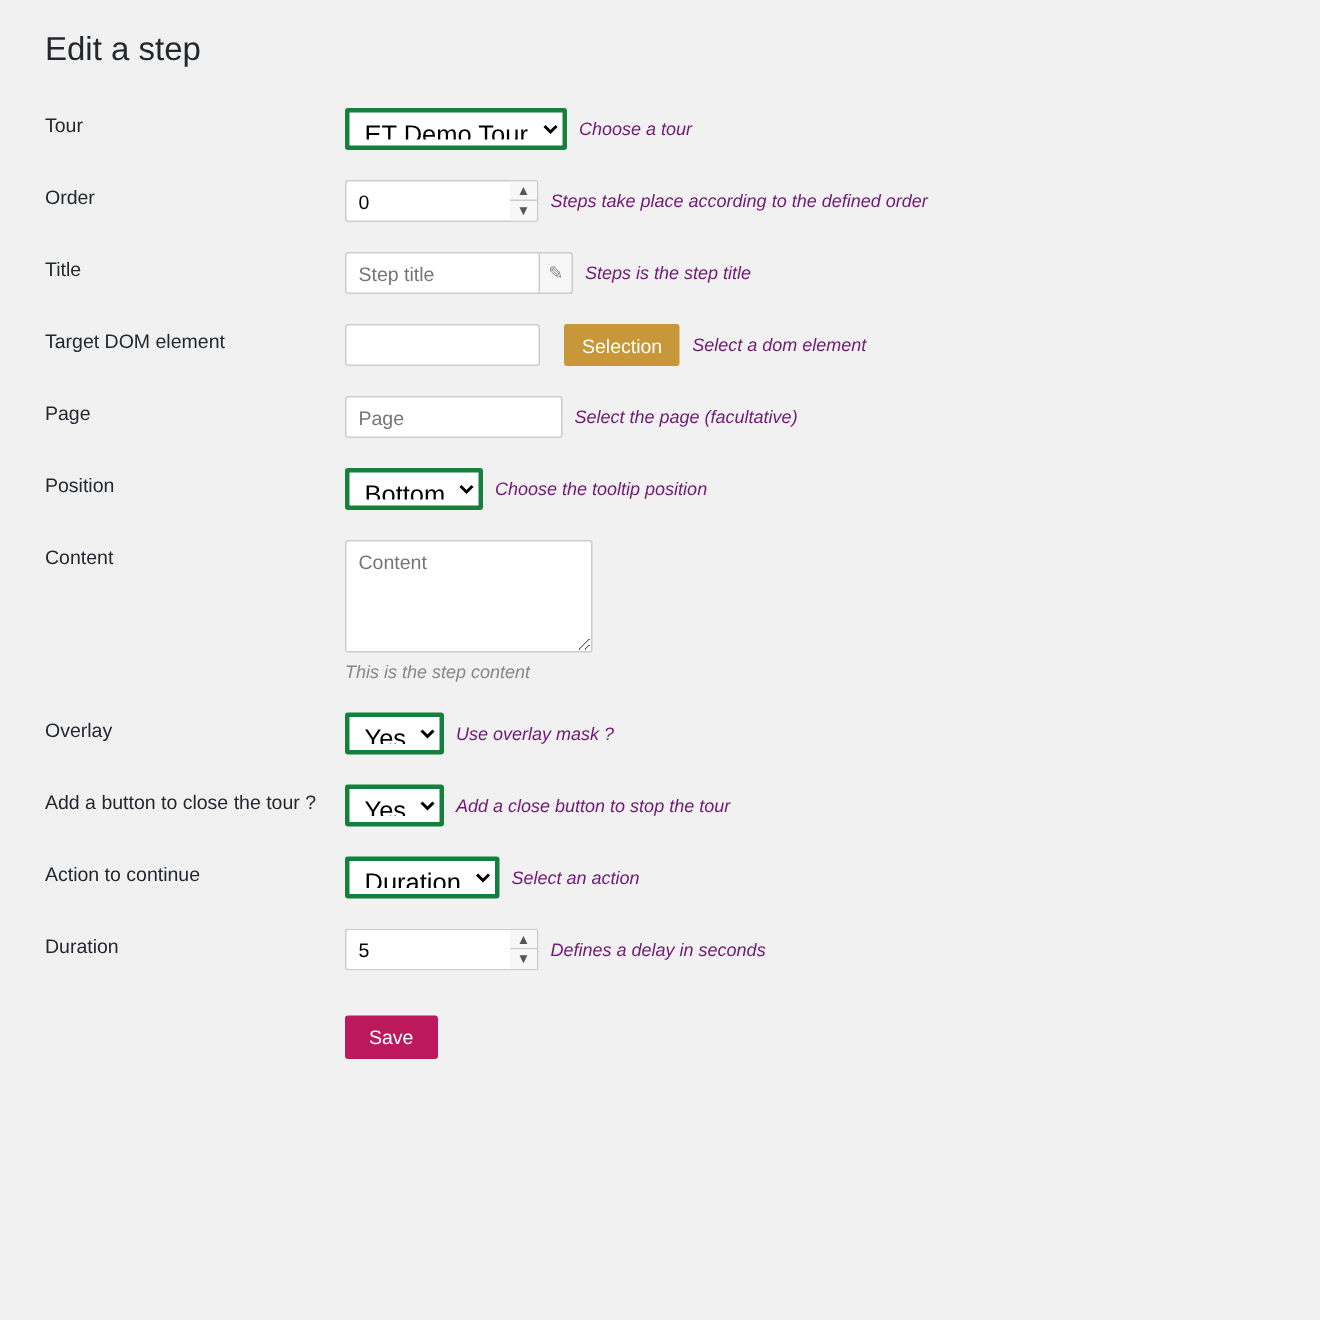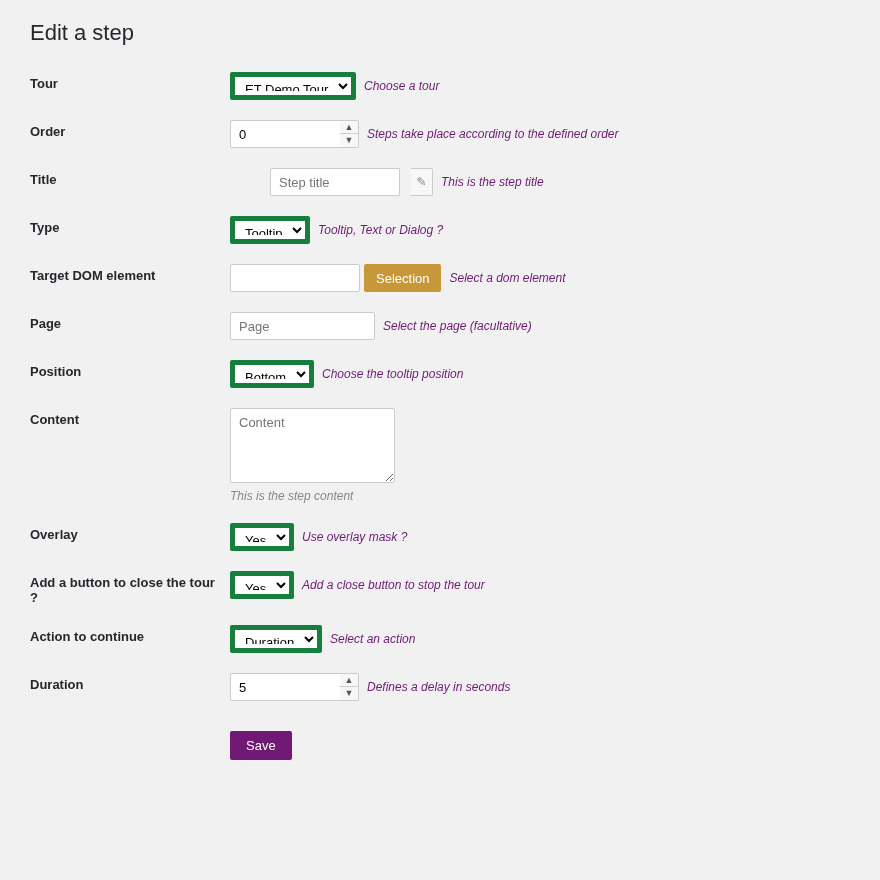--- a/index.html
+++ b/index.html
@@ -23,21 +23,21 @@
       border-collapse: collapse;
     }
     .form-table tr {
       vertical-align: top;
     }
     .form-table td {
       padding: 10px 0;
     }
     .form-table td.label {
       width: 200px;
-      font-weight: bold;
+      font-weight: normal;
       padding-right: 8px;
       padding-top: 14px;
       color: #23282d;
       font-size: 13px;
     }
     .form-table td.field {
       padding-top: 10px;
     }
     .field-row {
       display: flex;
@@ -84,24 +84,24 @@
       width: 18px;
       height: 13px;
       padding: 0;
       line-height: 1;
       color: #555;
     }
     .spinner-btns button:last-child {
       border-bottom: none;
     }
     select {
-      border: 5px solid #15803d;
+      border: 3px solid #15803d;
       background: #fff;
       padding: 4px 6px;
-      font-size: 13px;
+      font-size: 17px;
       height: 28px;
       border-radius: 2px;
       cursor: pointer;
     }
     .btn-selection {
       background: #c8973a;
       color: #fff;
       border: none;
       padding: 5px 12px;
       font-size: 13px;
@@ -125,33 +125,33 @@
       flex-direction: column;
       gap: 4px;
     }
     .content-hint {
       color: #888;
       font-style: italic;
       font-size: 12px;
       margin-top: 2px;
     }
     .btn-save {
-      background: #701a75;
+      background: #be185d;
       color: #fff;
       border: none;
       padding: 7px 16px;
       font-size: 13px;
       cursor: pointer;
       border-radius: 2px;
       margin-top: 10px;
     }
     .dom-input-wrap {
       display: flex;
       align-items: flex-end;
-      gap: 4px;
+      gap: 16px;
     }
     .dom-input-wrap input[type="text"] {
       width: 130px;
     }
     .page-input {
       width: 145px;
     }
   </style>
 </head>
 <body>
@@ -186,44 +186,31 @@
           </div>
           <span class="hint-text">Steps take place according to the defined order</span>
         </div>
       </td>
     </tr>
 
     <tr>
       <td class="label">Title</td>
       <td class="field">
         <div class="field-row">
-          <div style="display:flex; align-items: center; gap:11px;margin-left:40px;">
+          <div style="display:flex; align-items: center; gap:0;">
             <input type="text" placeholder="Step title" style="width: 130px; border-radius: 2px 0px 0px 2px;">
             <div style="border:1px solid #ccc; border-left:none; background:#f7f7f7; height:28px; width:22px; display:flex; align-items:center; justify-content:center; border-radius:0 2px 2px 0; cursor:pointer;">
               <span style="font-size:12px; color:#888;">✎</span>
             </div>
           </div>
-          <span class="hint-text">This is the step title</span>
-        </div>
-      </td>
-    </tr>
-
-    <tr>
-      <td class="label">Type</td>
-      <td class="field">
-        <div class="field-row">
-          <select>
-            <option>Tooltip</option>
-            <option>Text</option>
-            <option>Dialog</option>
-          </select>
-          <span class="hint-text">Tooltip, Text or Dialog ?</span>
-        </div>
-      </td>
-    </tr>
+          <span class="hint-text">Steps is the step title</span>
+        </div>
+      </td>
+    </tr>
+
 
     <tr>
       <td class="label">Target DOM element</td>
       <td class="field">
         <div class="field-row">
           <div class="dom-input-wrap">
             <input type="text" placeholder="" style="width: 130px;">
             <button class="btn-selection">Selection</button>
           </div>
           <span class="hint-text">Select a dom element</span>

